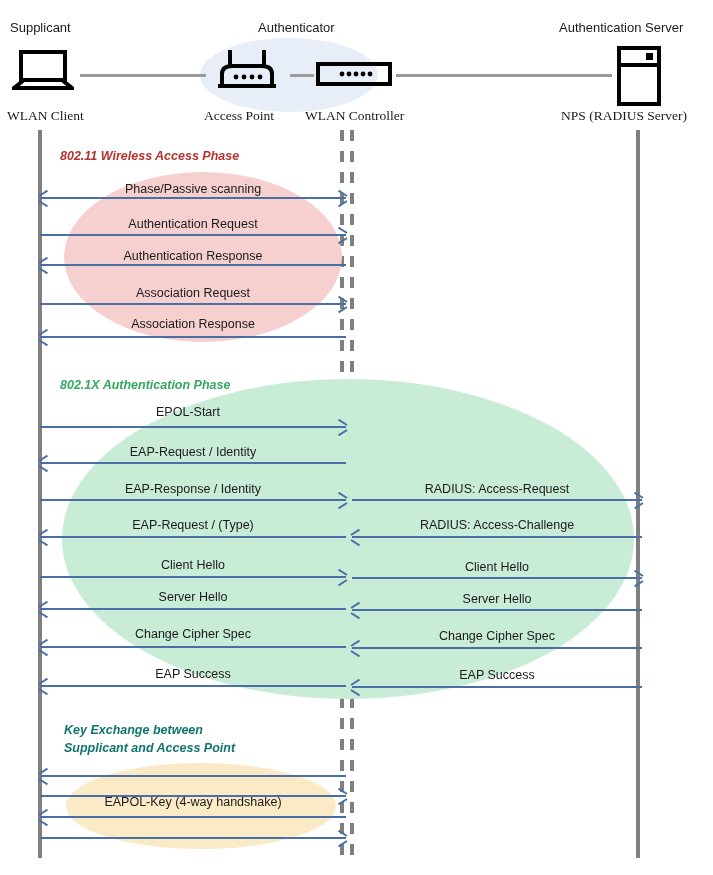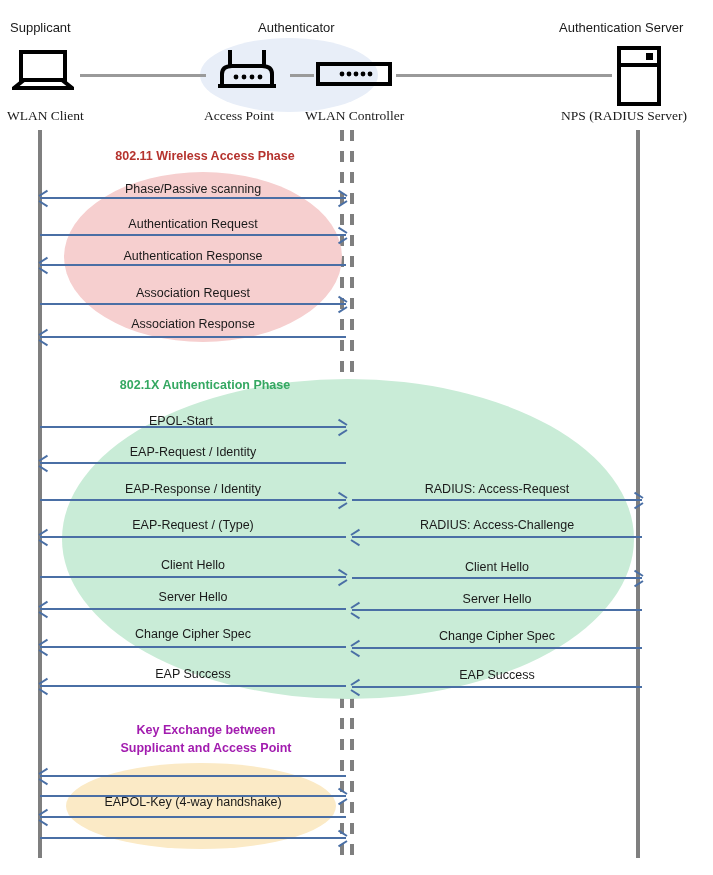--- a/index.html
+++ b/index.html
@@ -37,22 +37,22 @@
   }
 
   
   .blob{position:absolute;border-radius:50%;}
   .blob-pink{background:#f6cfcf;}
   .blob-green{background:#c9ecd7;}
   .blob-orange{background:#fbeac6;}
 
   
   .phase-label{
-    position:absolute;font-size:12.5px;font-weight:bold;text-align:center;
-    white-space:pre-line;line-height:18px;
+    position:absolute;font-size:12.5px;font-weight:bold;text-align:left;
+    white-space:pre-line;line-height:18px;font-style:italic;
   }
 
   
   .arrow{position:absolute;height:12px;}
   .arrow .shaft{
     position:absolute;left:0;right:0;top:5px;height:2px;background:#4a6fa5;
   }
   .arrow .head{
     position:absolute;top:0;width:12px;height:12px;
   }
@@ -169,21 +169,21 @@
   <div class="msg-label" style="left:40px;top:317px;width:306px;">Association Response</div>
   <div class="arrow" style="left:40px;top:331px;width:306px;">
     <div class="shaft"></div>
       <div class="head left"></div>
   </div>
 
   <div class="blob blob-green" style="left:62px;top:379px;width:572px;height:320px;"></div>
 
   <div class="phase-label" style="left:60px;top:376px;width:290px;color:#35a862;">802.1X Authentication Phase</div>
 
-  <div class="msg-label" style="left:28px;top:405px;width:306px;margin-top:9px;">EPOL-Start</div>
+  <div class="msg-label" style="left:35px;top:405px;width:306px;">EPOL-Start</div>
   <div class="arrow" style="left:40px;top:421px;width:306px;">
     <div class="shaft"></div>
       <div class="head right"></div>
   </div>
 
   <div class="msg-label" style="left:40px;top:445px;width:306px;">EAP-Request / Identity</div>
   <div class="arrow" style="left:40px;top:457px;width:306px;">
     <div class="shaft"></div>
       <div class="head left"></div>
   </div>
@@ -249,21 +249,21 @@
       <div class="head left"></div>
   </div>
   <div class="msg-label" style="left:352px;top:668px;width:290px;">EAP Success</div>
   <div class="arrow" style="left:352px;top:681px;width:290px;">
     <div class="shaft"></div>
       <div class="head left"></div>
   </div>
 
   <div class="blob blob-orange" style="left:66px;top:763px;width:270px;height:86px;"></div>
 
-  <div class="phase-label" style="left:56px;top:721px;width:300px;color:#a21caf;">Key Exchange between
+  <div class="phase-label" style="left:64px;top:721px;width:300px;color:#0f766e;">Key Exchange between
 Supplicant and Access Point</div>
 
   <div class="arrow" style="left:40px;top:770px;width:306px;">
     <div class="shaft"></div>
       <div class="head left"></div>
   </div>
   <div class="arrow" style="left:40px;top:790px;width:306px;">
     <div class="shaft"></div>
       <div class="head right"></div>
   </div>

